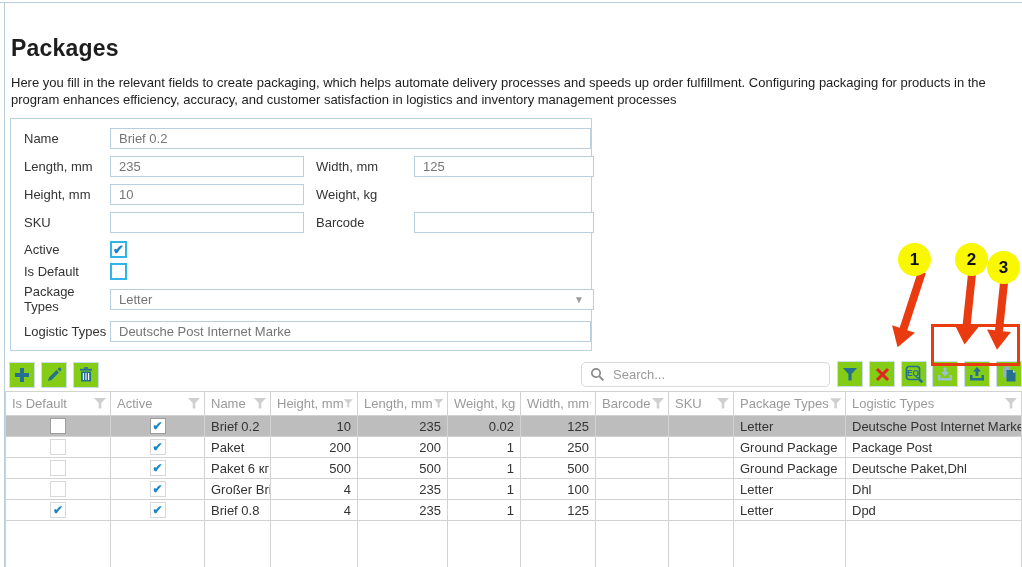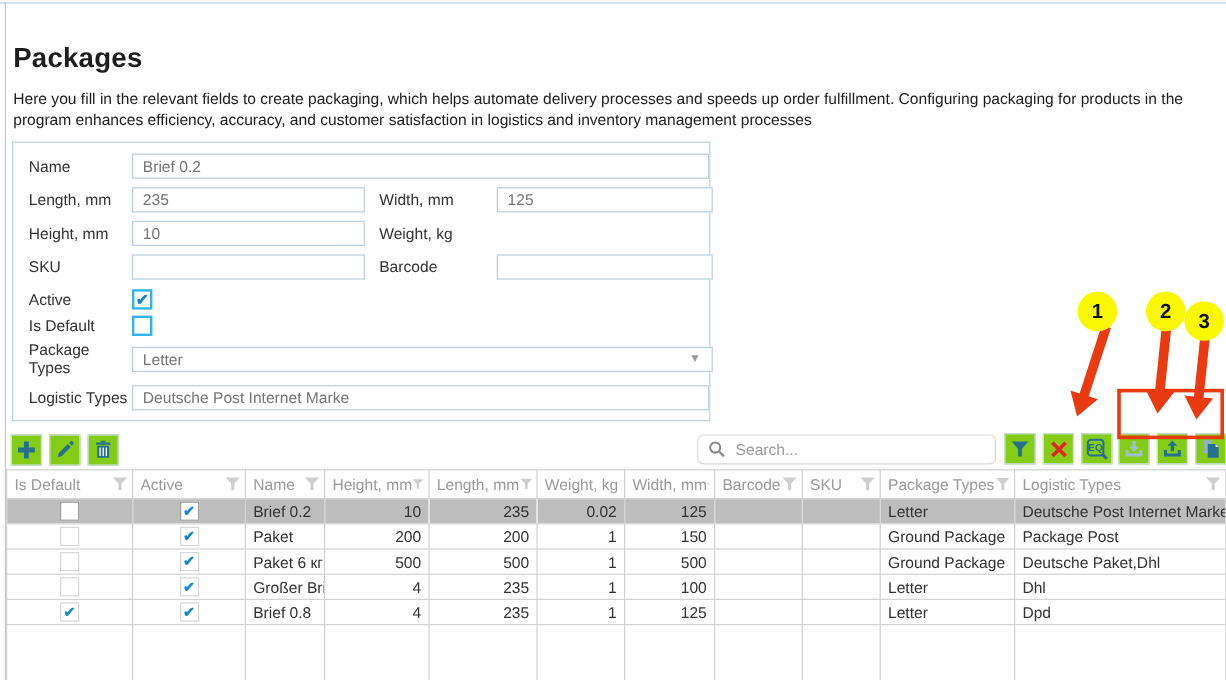--- a/index.html
+++ b/index.html
@@ -315,21 +315,21 @@
         <td>Letter</td>
         <td>Deutsche Post Internet Marke</td>
       </tr>
       <tr>
         <td class="center"><span class="gcheck">✔</span></td>
         <td class="center"><span class="gcheck checked">✔</span></td>
         <td>Paket</td>
         <td class="num">200</td>
         <td class="num">200</td>
         <td class="num">1</td>
-        <td class="num">150</td>
+        <td class="num">250</td>
         <td></td>
         <td></td>
         <td>Ground Package</td>
         <td>Package Post</td>
       </tr>
       <tr>
         <td class="center"><span class="gcheck">✔</span></td>
         <td class="center"><span class="gcheck checked">✔</span></td>
         <td>Paket 6 кг</td>
         <td class="num">500</td>

